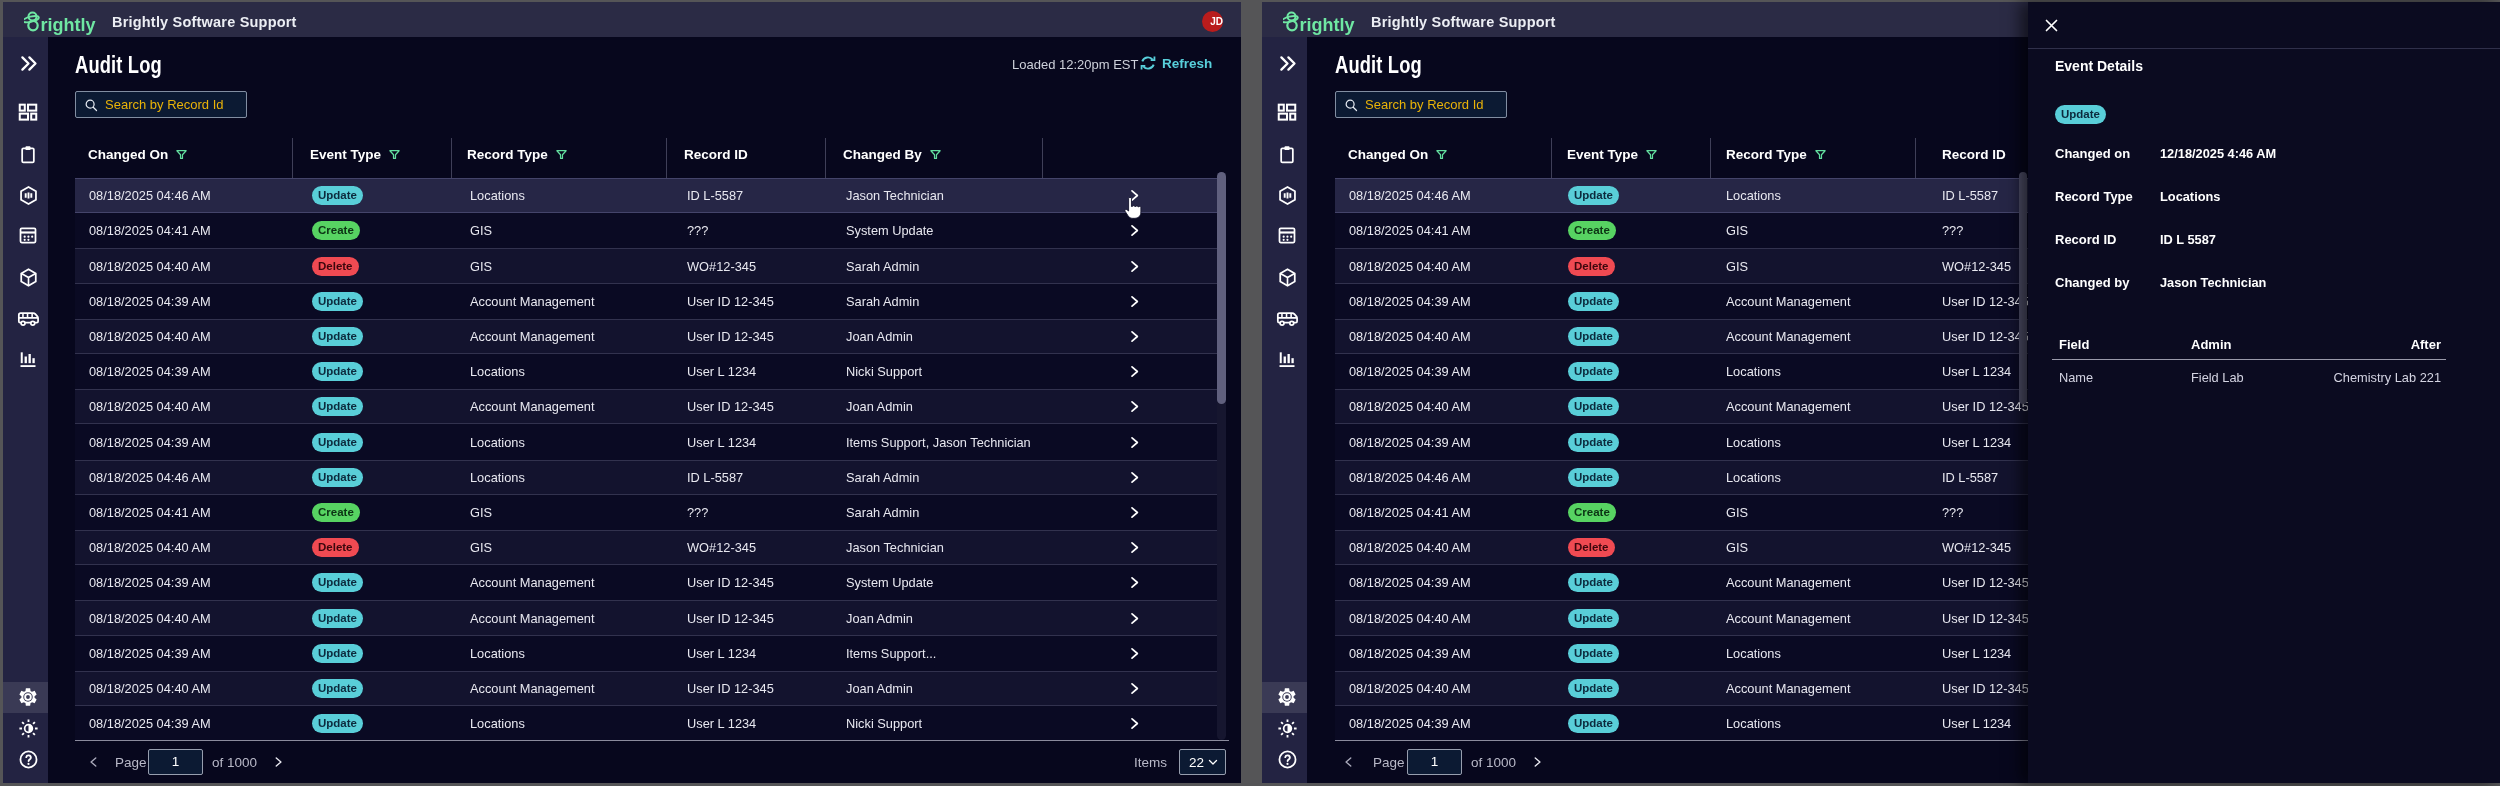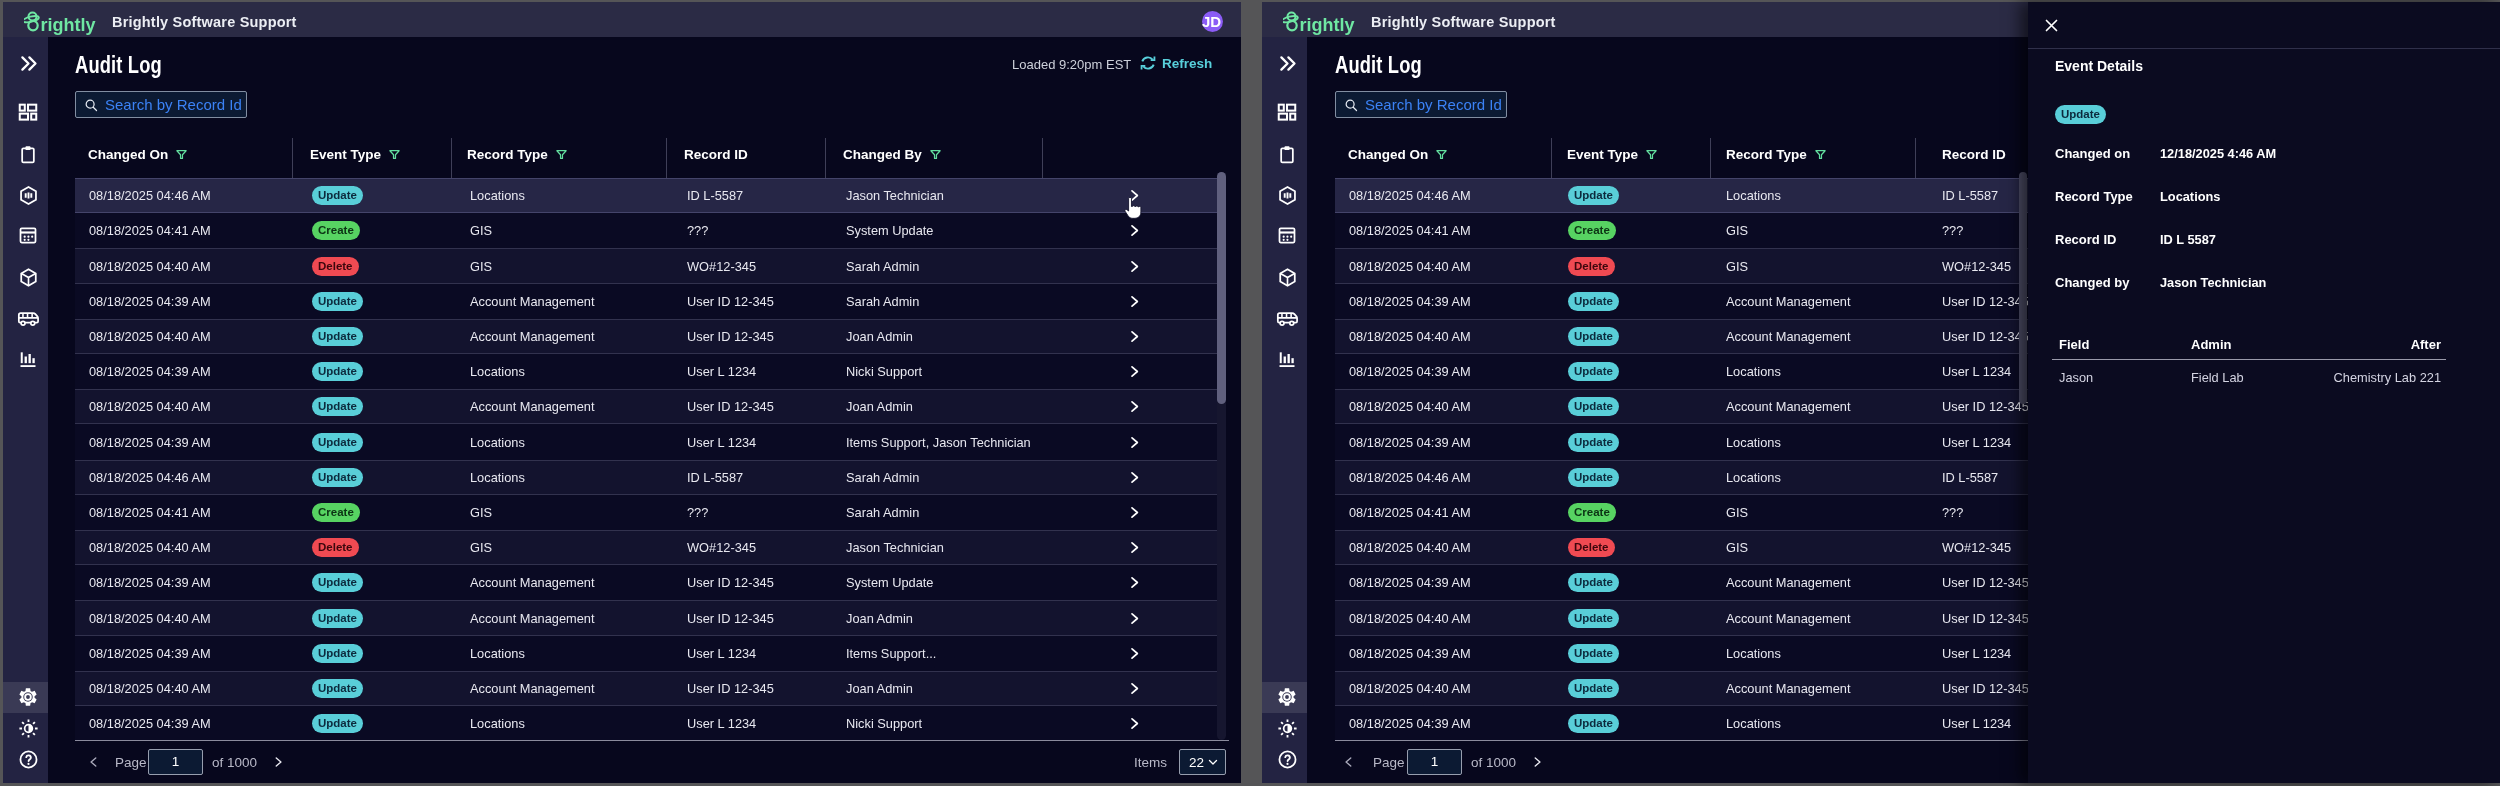--- a/index.html
+++ b/index.html
@@ -3,29 +3,29 @@
 <style>
 *{margin:0;padding:0;box-sizing:border-box}
 html,body{width:2500px;height:786px;overflow:hidden;background:#555557;
  font-family:"Liberation Sans",sans-serif;-webkit-font-smoothing:antialiased}
 .abs{position:absolute}
 .win{position:absolute;top:2px;height:781px;width:1238px;background:#07071d}
 .topbar{position:absolute;left:0;top:0;width:100%;height:35px;background:#2b2b45}
 .sidebar{position:absolute;left:0;top:35px;width:45px;height:746px;background:#232342}
 .logo{position:absolute}
 .apptitle{position:absolute;color:#eceef4;font-size:14.5px;font-weight:700;letter-spacing:.2px;top:11.5px!important}
-.avatar{position:absolute;width:21px;height:21px;border-radius:50%;background:#8b5cf6;color:#fff;
- font-size:15px;font-weight:700;text-align:left;line-height:21px}
+.avatar{position:absolute;width:21px;height:21px;border-radius:50%;background:#b91c1c;color:#fff;
+ font-size:10px;font-weight:700;text-align:right;line-height:21px}
 .ico{position:absolute;width:22px;height:22px;display:flex;align-items:center;justify-content:center}
 h1{position:absolute;color:#fff;font-size:23.5px;font-weight:700;transform:scaleX(.78);transform-origin:left center;letter-spacing:.2px}
 .loaded{position:absolute;color:#cdd0da;font-size:13px}
 .refresh{position:absolute;color:#58cfdb;font-size:13.5px;font-weight:700;display:flex;align-items:center;gap:5px}
 .search{position:absolute;width:172px;height:27px;border:1.2px solid #828ea2;border-radius:2px;
  background:#0c1a33;display:flex;align-items:center;padding-left:8px;gap:7px}
-.search span{color:#3b82f6;font-size:15px}
+.search span{color:#eab308;font-size:13px}
 .th{position:absolute;color:#fff;font-size:13.5px;font-weight:700;display:flex;align-items:center;gap:7px;height:18px}
 .fun{margin-top:1px}
 .vdiv{position:absolute;top:136px;height:40px;width:1px;background:#3f3f58}
 .row{position:absolute}
 .row.odd{background:#13132e;border-top:1px solid #32324e;border-bottom:1px solid #32324e}
 .row.even{background:#0a0a23}
 .row.hov{background:#262646;border-top:1px solid #44446a;border-bottom:1px solid #44446a}
 .c{position:absolute;top:0;height:100%;display:flex;align-items:center;color:#e8e8f0;font-size:12.8px;white-space:nowrap}
 .bdg{display:inline-block;padding:3px 6px;border-radius:9.5px;font-size:11.5px;font-weight:700;line-height:13px}
 .bdg.update{background:#59ced8;color:#0c2a3d}
@@ -135,21 +135,21 @@
       </svg>
     </div>
 <div class="ico" style="left:14px;top:746px">
       <svg width="21" height="21" viewBox="0 0 24 24" fill="none" stroke="#fff" stroke-width="2">
         <circle cx="12" cy="12" r="9.2"></circle>
         <path d="M9.4 9.3a2.7 2.7 0 0 1 5.3.8c0 1.8-2.6 2.1-2.6 3.6" stroke-width="2.1" stroke-linecap="round"></path>
         <circle cx="12" cy="17" r="1.25" fill="#fff" stroke="none"></circle>
       </svg>
     </div>
 <h1 style="left:72px;top:50px">Audit Log</h1>
-<div class="loaded" style="left:1009px;top:55px">Loaded 9:20pm EST</div>
+<div class="loaded" style="left:1009px;top:55px">Loaded 12:20pm EST</div>
 <div class="refresh" style="left:1136px;top:52px">
       <svg width="18" height="18" viewBox="0 0 24 24" fill="none" stroke="#58cfdb" stroke-width="2.6">
         <path d="M19.6 14.2A8.1 8.1 0 0 1 5.8 16.6M4.4 9.8A8.1 8.1 0 0 1 18.2 7.4"></path>
         <path d="M20.6 3.2v5h-5" stroke-width="2.4"></path>
         <path d="M3.4 20.8v-5h5" stroke-width="2.4"></path>
       </svg>
       <span>Refresh</span>
     </div>
 <div class="search" style="left:72px;top:89px">
       <svg width="14" height="14" viewBox="0 0 24 24" fill="none" stroke="#e8ecf4" stroke-width="2.1">
@@ -698,15 +698,15 @@
 <div class="dlbl" style="left:27px;top:187px">Record Type</div>
 <div class="dval" style="left:132px;top:187px">Locations</div>
 <div class="dlbl" style="left:27px;top:230px">Record ID</div>
 <div class="dval" style="left:132px;top:230px">ID L 5587</div>
 <div class="dlbl" style="left:27px;top:273px">Changed by</div>
 <div class="dval" style="left:132px;top:273px">Jason Technician</div>
 <div class="dlbl" style="left:31px;top:335px">Field</div>
 <div class="dlbl" style="left:163px;top:335px">Admin</div>
 <div class="dlbl" style="left:345px;top:335px;width:68px;text-align:right">After</div>
 <div class="hline" style="left:24px;top:357px;width:394px;background:#9a9aaa;height:1px"></div>
-<div class="dtxt" style="left:31px;top:368px">Jason</div>
+<div class="dtxt" style="left:31px;top:368px">Name</div>
 <div class="dtxt" style="left:163px;top:368px">Field Lab</div>
 <div class="dtxt" style="left:271px;top:368px;width:142px;text-align:right">Chemistry Lab 221</div>
 </div>
 </body></html>

